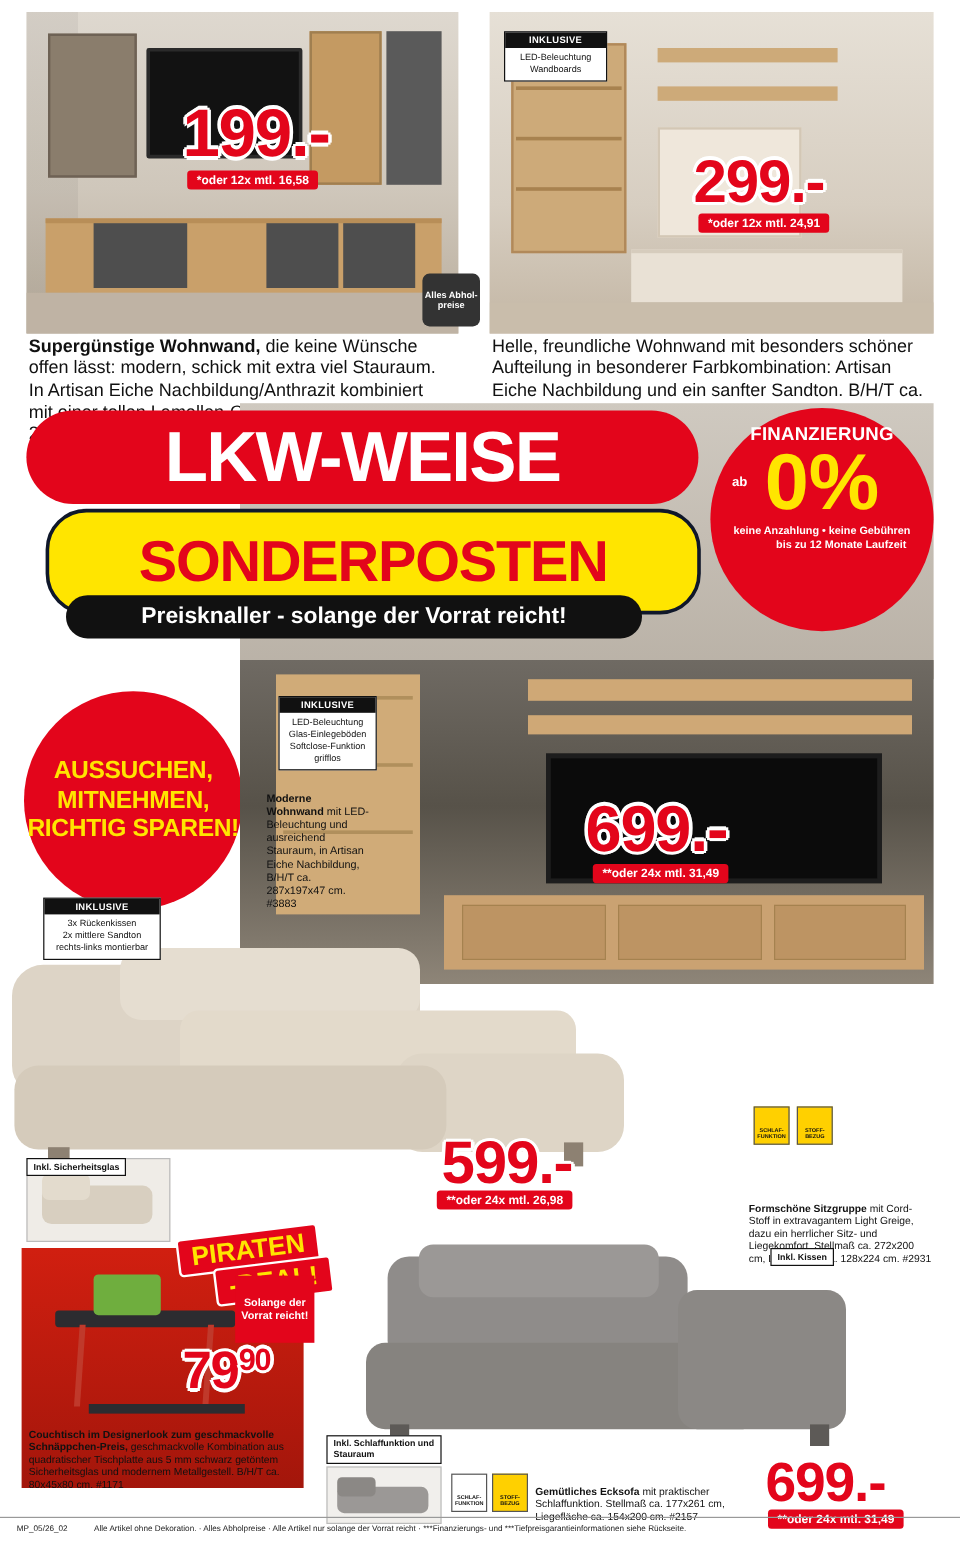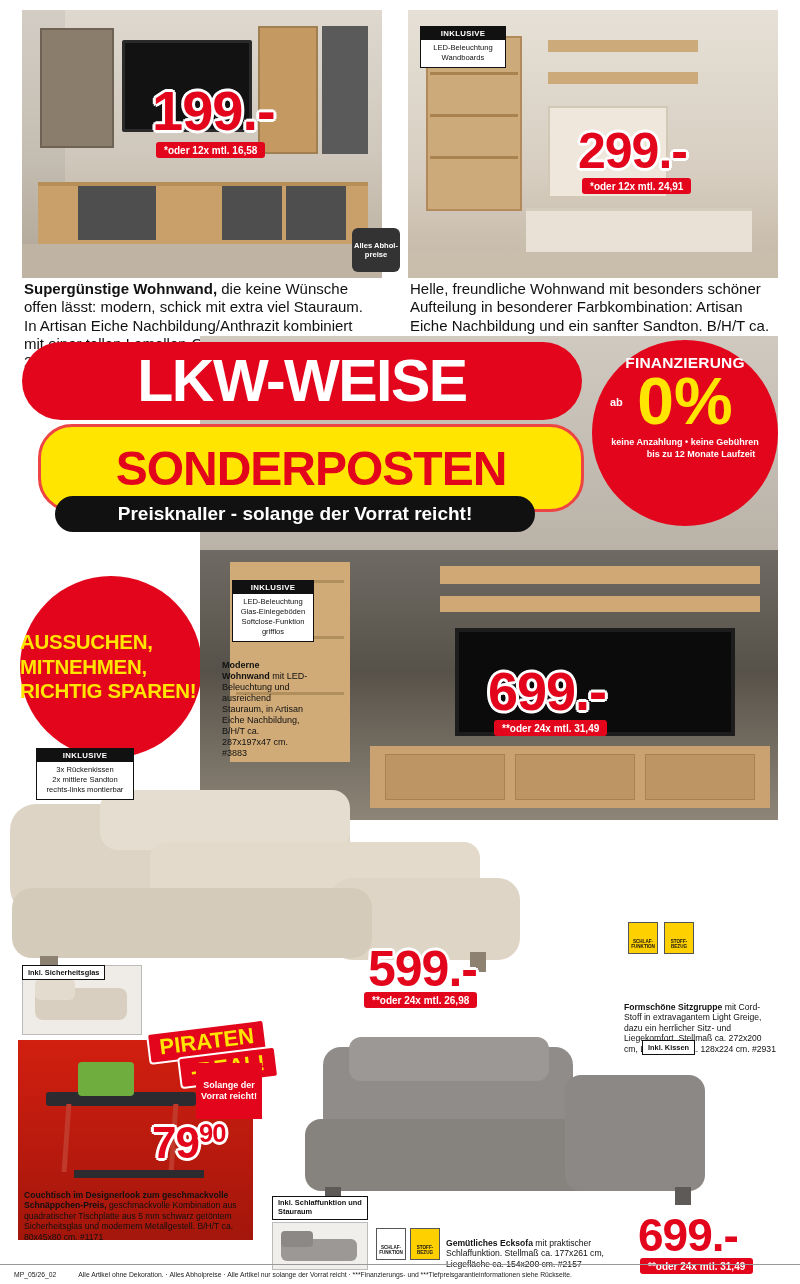--- a/index.html
+++ b/index.html
@@ -70,21 +70,21 @@
   .lkw-pill {
     position:absolute; left:22px; top:6px; width:560px; height:78px;
     background:#e3051b; border-radius:40px;
     display:flex; align-items:center; justify-content:center;
   }
   .lkw-pill span {
     color:#fff; font-weight:bold; font-size:59px; letter-spacing:-1.5px;
   }
   .sonder-pill {
     position:absolute; left:38px; top:88px; width:546px; height:88px;
-    background:#ffe500; border:3px solid #ef4444; border-radius:34px;
+    background:#ffe500; border:3px solid #0f172a; border-radius:34px;
     display:flex; align-items:center; justify-content:center;
   }
   .sonder-pill span { color:#e3051b; font-weight:bold; font-size:48px; letter-spacing:-1px; }
   .preis-pill {
     position:absolute; left:55px; top:160px; width:480px; height:36px;
     background:#111; border-radius:18px;
     display:flex; align-items:center; justify-content:center;
   }
   .preis-pill span { color:#fff; font-weight:bold; font-size:19px; }
 
@@ -96,21 +96,21 @@
     padding-top:14px;
   }
   .fin-badge .t1 { font-size:15.5px; font-weight:bold; letter-spacing:.2px; }
   .fin-badge .zero { font-size:66px; font-weight:bold; color:#ffe500; line-height:.95; margin-top:-2px; }
   .fin-badge .ab { position:absolute; left:18px; top:56px; font-size:11px; font-weight:bold; color:#fff; }
   .fin-badge .t2 { font-size:9px; line-height:1.25; font-weight:bold; margin-top:4px; }
 
   
   .aus-badge {
     position:absolute; left:20px; top:576px; width:182px; height:182px;
-    border-radius:50%; background:#e3051b; color:#ffe500; 
+    border-radius:50%; background:#e3051b; color:#ffe500; text-align:center;
     display:flex; align-items:center; justify-content:center;
     font-weight:bold; font-size:20.5px; line-height:1.2; letter-spacing:-.3px;
   }
 
   
   #main-photo { left:200px; top:550px; width:578px; height:270px; }
   .desc-mid { position:absolute; left:222px; top:660px; width:86px; font-size:9px; line-height:1.22; }
 
   
   #sofa-photo { left:0px; top:770px; width:620px; height:245px; }

